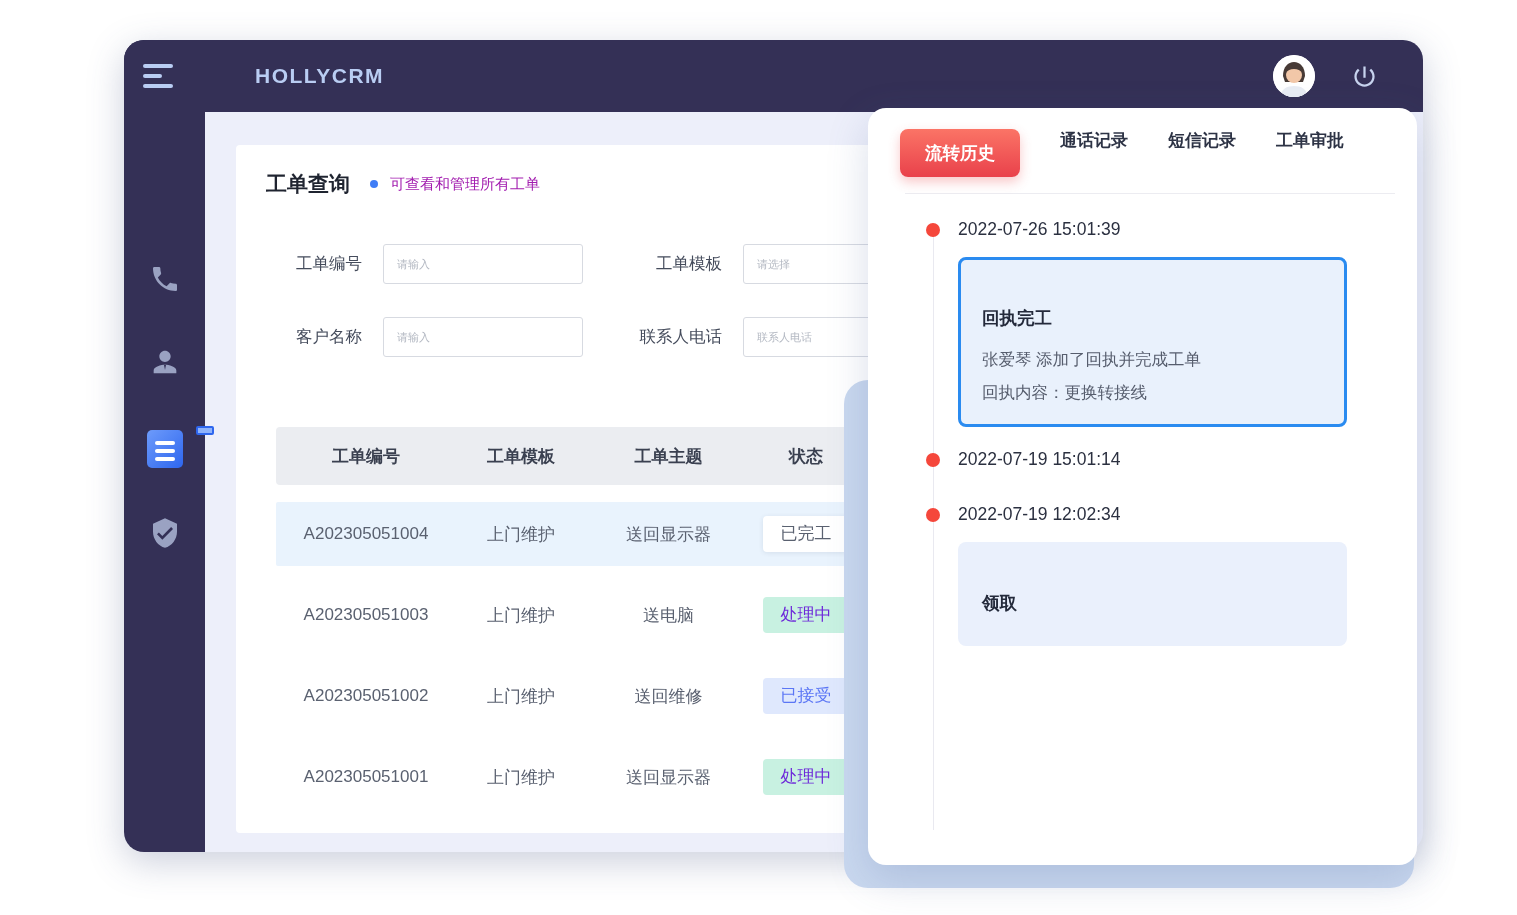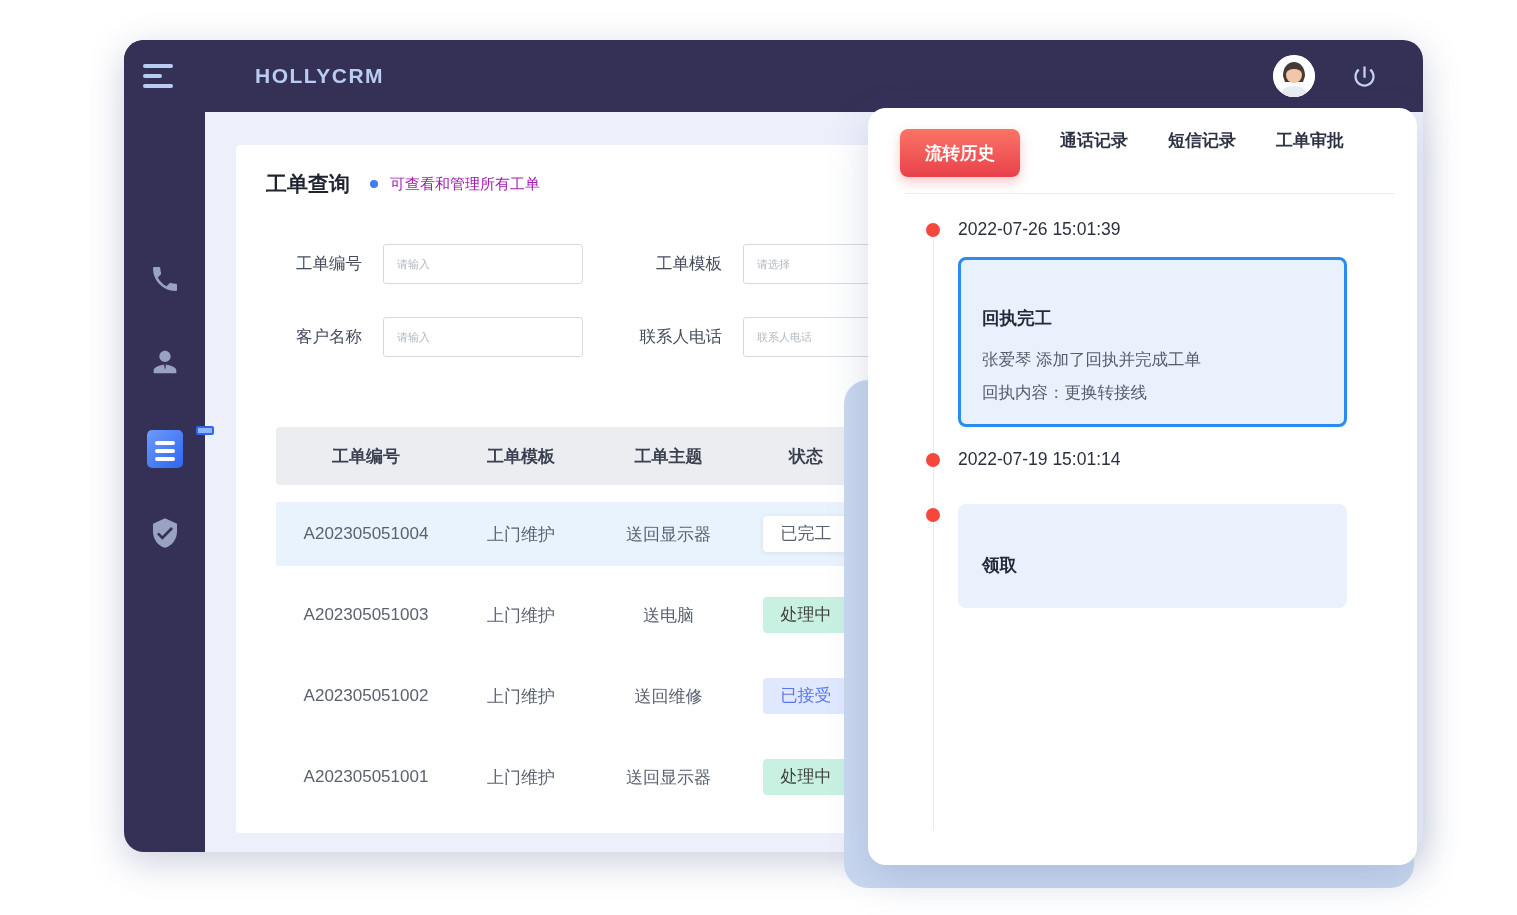--- a/index.html
+++ b/index.html
@@ -41,21 +41,21 @@
              font-size:11px; color:#333; padding:0 13px; outline:none; font-family:"Liberation Sans",sans-serif; }
   .f-input::placeholder { color:#b3b8c2; }
 
   .table { margin-top:70px; margin-left:10px; }
   .t-grid { display:grid; grid-template-columns:180px 130px 165px 110px 1fr; align-items:center; text-align:center; }
   .t-head { height:58px; background:#ebedf1; border-radius:4px; font-size:17px; font-weight:600; color:#3a4050; }
   .t-row { height:64px; margin-top:17px; font-size:17px; color:#5a6170; border-radius:2px; cursor:pointer; }
   .t-row.selected { background:#e9f3fd; }
   .badge { display:inline-block; width:86px; height:36px; line-height:36px; border-radius:4px; font-size:17px; }
   .badge.done { background:#ffffff; color:#5a6170; box-shadow:0 1px 5px rgba(40,60,90,.10); }
-  .badge.processing { background:#c8f1e1; color:#404040; }
+  .badge.processing { background:#c8f1e1; color:#6d28d9; }
   .badge.accepted { background:#dfe8fd; color:#5b76f5; }
 
   
   .panel-underlay { position:absolute; left:844px; top:380px; width:570px; height:508px;
                     background:#c9d8ef; border-radius:24px; z-index:2; }
   .panel { position:absolute; left:868px; top:108px; width:549px; height:757px; background:#ffffff;
            border-radius:18px; box-shadow:0 14px 40px rgba(84,104,158,.22); z-index:3; }
   .tabs { display:flex; padding:21px 0 0 32px; }
   .tab { font-size:17px; font-weight:600; color:#2d3345; margin-left:40px; cursor:pointer; }
   .tab.active { margin-left:0; color:#ffffff; font-size:17.5px; padding:12px 25px; border-radius:8px;
@@ -240,20 +240,21 @@
         </div>
       </div>
 
       <div class="entry">
         <span class="dot"></span>
         <div class="time">2022-07-19 15:01:14</div>
       </div>
 
       <div class="entry last">
         <span class="dot"></span>
+        <div class="time">2022-07-19 12:02:34</div>
         <div class="tl-card">
           <div class="tl-title">领取</div>
         </div>
       </div>
     </div>
   </div>
 
 </div>
 
 </body></html>

